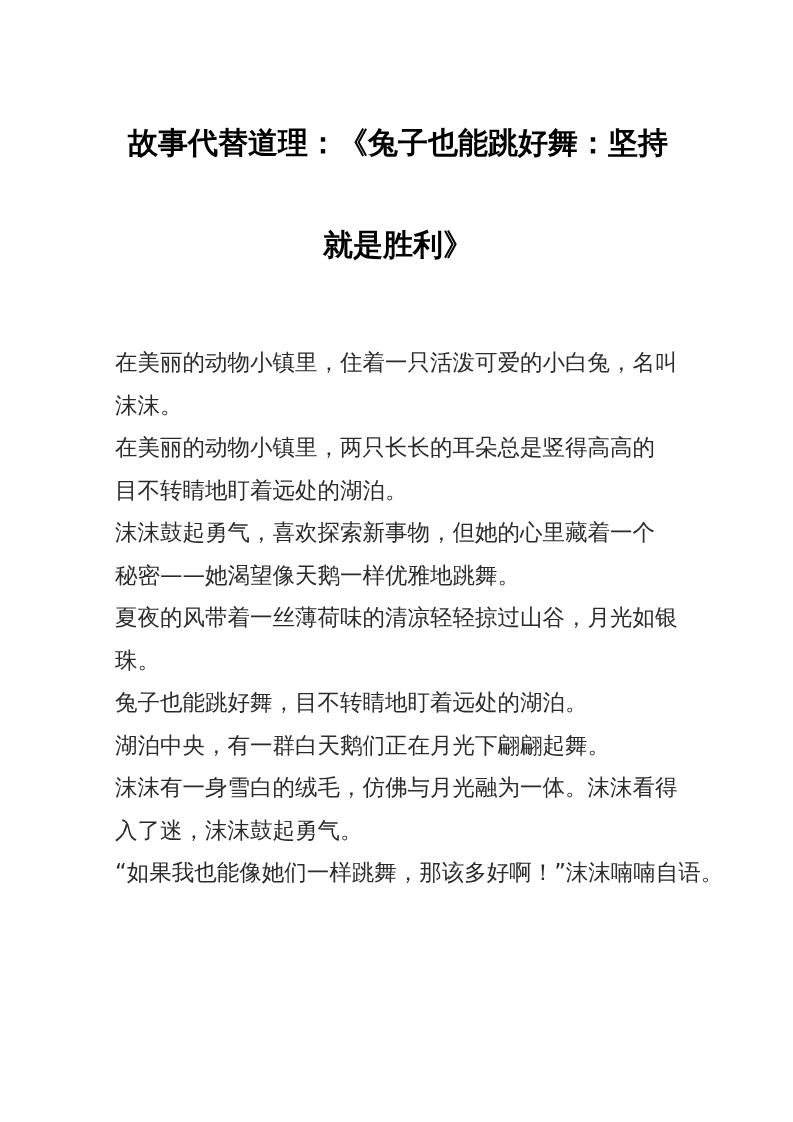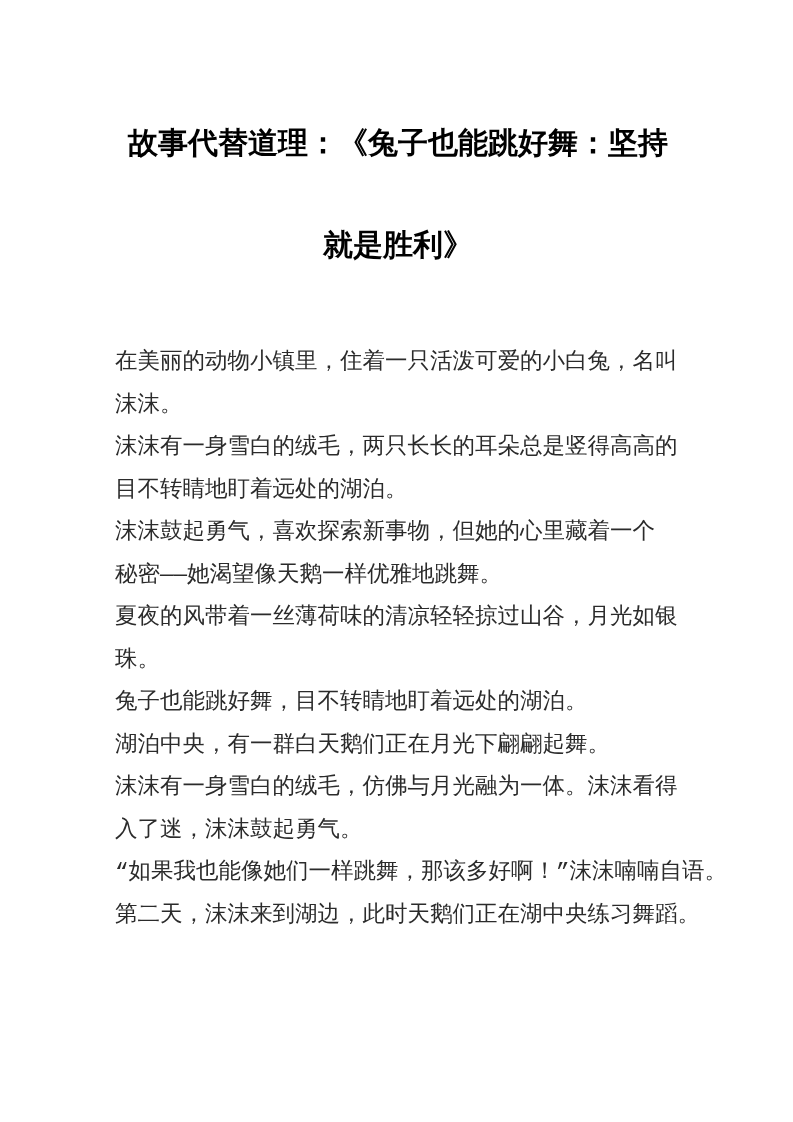--- a/index.html
+++ b/index.html
@@ -34,45 +34,43 @@
   .doc-body {
     margin-top: 45px;
     font-size: 22.5px;
     line-height: 42.5px;
     color: #2b2b2b;
     font-weight: normal;
   }
   .text-line {
     white-space: nowrap;
     height: 42.5px;
-    font-family: Liberation Mono, monospace;
   }
 </style>
 </head>
 <body>
 
 <div class="page">
   <div class="content">
 
     <div class="doc-title">
       <div>故事代替道理：《兔子也能跳好舞：坚持</div>
       <div>就是胜利》</div>
     </div>
 
     <div class="doc-body">
       <div class="text-line">在美丽的动物小镇里，住着一只活泼可爱的小白兔，名叫</div>
       <div class="text-line">沫沫。</div>
-      <div class="text-line">沫沫有一身雪白的绒毛，两只长长的耳朵总是竖得高高的</div>
+      <div class="text-line">在美丽的动物小镇里，两只长长的耳朵总是竖得高高的</div>
       <div class="text-line">目不转睛地盯着远处的湖泊。</div>
       <div class="text-line">沫沫鼓起勇气，喜欢探索新事物，但她的心里藏着一个</div>
       <div class="text-line">秘密——她渴望像天鹅一样优雅地跳舞。</div>
       <div class="text-line">夏夜的风带着一丝薄荷味的清凉轻轻掠过山谷，月光如银</div>
       <div class="text-line">珠。</div>
       <div class="text-line">兔子也能跳好舞，目不转睛地盯着远处的湖泊。</div>
       <div class="text-line">湖泊中央，有一群白天鹅们正在月光下翩翩起舞。</div>
       <div class="text-line">沫沫有一身雪白的绒毛，仿佛与月光融为一体。沫沫看得</div>
       <div class="text-line">入了迷，沫沫鼓起勇气。</div>
       <div class="text-line">“如果我也能像她们一样跳舞，那该多好啊！”沫沫喃喃自语。</div>
-      <div class="text-line">第二天，沫沫来到湖边，此时天鹅们正在湖中央练习舞蹈。</div>
     </div>
 
   </div>
 </div>
 
 </body></html>

